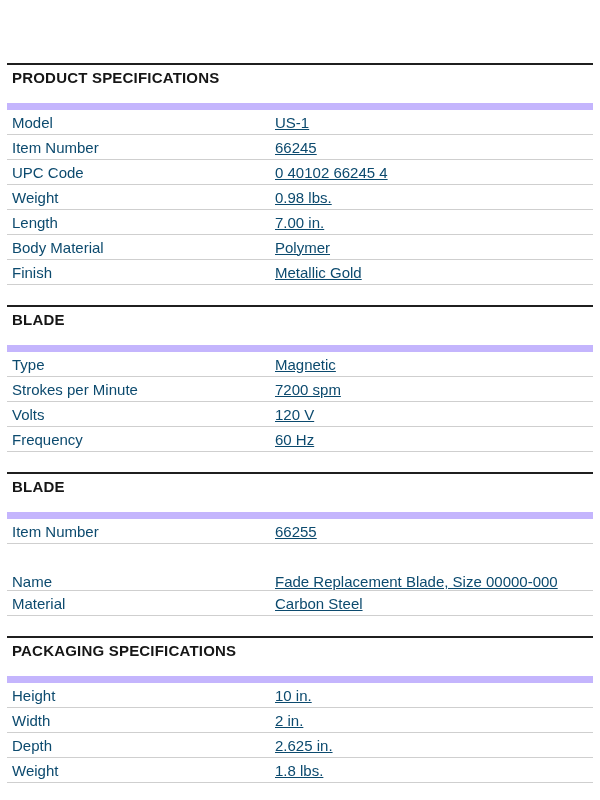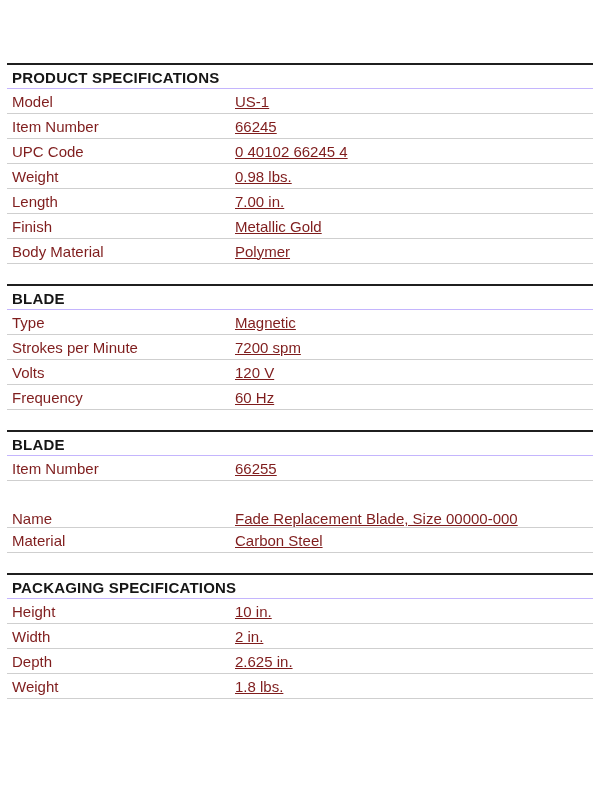--- a/index.html
+++ b/index.html
@@ -23,38 +23,39 @@
     right: 7px;
   }
   .spec-section {
     border-top: 2px solid #1f1f1f;
   }
   .spec-section + .spec-section {
     margin-top: 20px;
   }
   .section-header {
     box-sizing: border-box;
-    height: 24px;
+    height: 45px;
     line-height: 26px;
     padding-left: 5px;
     font-size: 15px;
     font-weight: bold;
     letter-spacing: 0.2px;
     color: #161616;
-    border-bottom: 1px solid #c4b5fd;
+    border-bottom: 7px solid #c4b5fd;
   }
   .spec-row {
     box-sizing: border-box;
     display: flex;
     height: 25px;
     align-items: center;
     padding-left: 5px;
     border-bottom: 1px solid #cfcfcf;
     font-size: 15px;
-    color: #7f1d1d;
+    color: #0c4a6e;
+    gap: 40px;
   }
   .spec-row.tall {
     height: 47px;
     align-items: flex-end;
     padding-top: 4px;
   }
   .spec-label {
     width: 223px;
     flex-shrink: 0;
   }
@@ -84,26 +85,26 @@
         </div>
         <div class="spec-row">
           <div class="spec-label">Weight</div>
           <div class="spec-value">0.98 lbs.</div>
         </div>
         <div class="spec-row">
           <div class="spec-label">Length</div>
           <div class="spec-value">7.00 in.</div>
         </div>
         <div class="spec-row">
+          <div class="spec-label">Body Material</div>
+          <div class="spec-value">Polymer</div>
+        </div>
+        <div class="spec-row">
           <div class="spec-label">Finish</div>
           <div class="spec-value">Metallic Gold</div>
-        </div>
-        <div class="spec-row">
-          <div class="spec-label">Body Material</div>
-          <div class="spec-value">Polymer</div>
         </div>
       </section>
       <section class="spec-section">
         <div class="section-header">BLADE</div>
         <div class="spec-row">
           <div class="spec-label">Type</div>
           <div class="spec-value">Magnetic</div>
         </div>
         <div class="spec-row">
           <div class="spec-label">Strokes per Minute</div>

